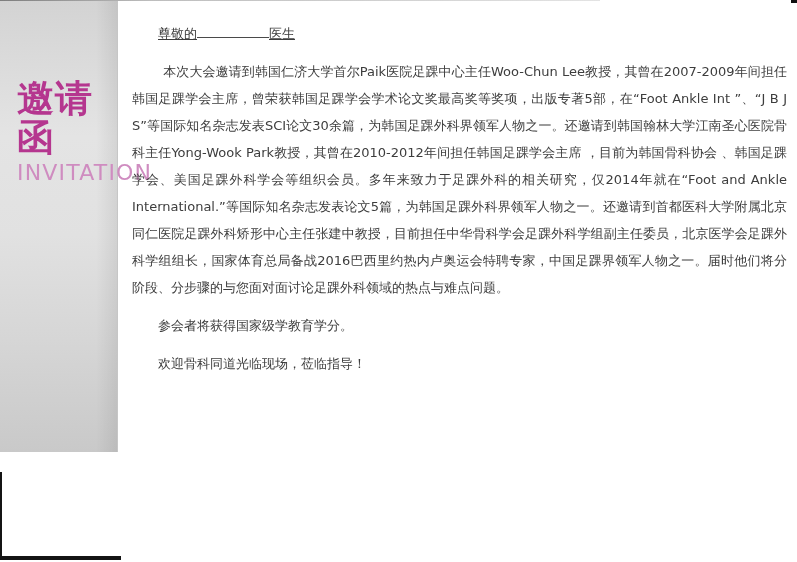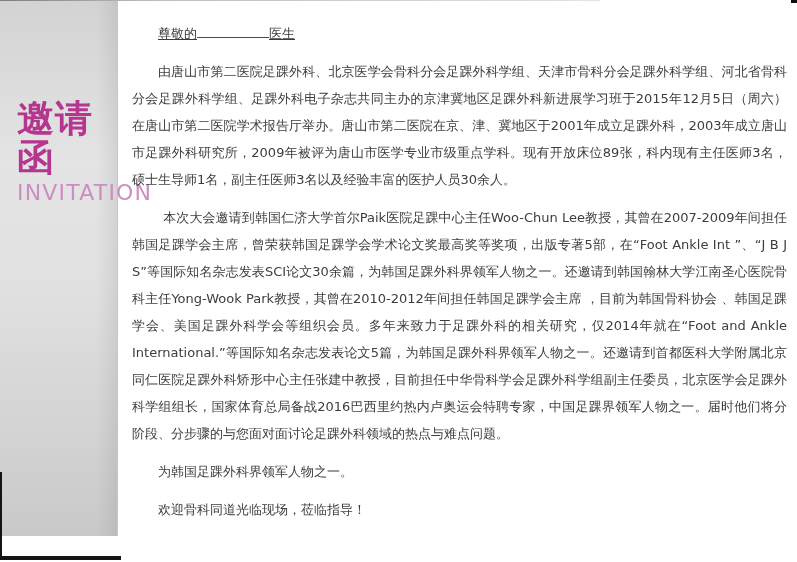--- a/index.html
+++ b/index.html
@@ -9,28 +9,28 @@
     height: 562px;
     background: #ffffff;
     overflow: hidden;
     font-family: "DejaVu Sans", "Liberation Sans", sans-serif;
   }
   
   .sidebar {
     position: absolute;
     left: 0; top: 0;
     width: 118px;
-    height: 536px;
+    height: 452px;
     background:
       linear-gradient(90deg, rgba(255,255,255,0) 82%, rgba(0,0,0,0.07) 100%),
       linear-gradient(180deg, #d3d3d3 0%, #e4e4e4 30%, #e1e1e1 52%, #d6d6d6 75%, #c9c9c9 100%);
     border-top: 1px solid #6f6f6f;
     border-right: 1px solid #c6c6c6;
     box-sizing: border-box;
-    padding-top: 99px;
+    padding-top: 79px;
     padding-left: 17px;
   }
   .sidebar-title {
     font-size: 37px;
     font-weight: 700;
     color: #b5368f;
     letter-spacing: 1px;
     line-height: 1.05;
   }
   .sidebar-subtitle {
@@ -96,23 +96,22 @@
 
   <div class="top-edge"></div>
   <div class="corner-mark"></div>
   <div class="bottom-strip"></div>
   <div class="left-strip"></div>
 
   <main class="content">
 
     <p class="salutation"><span>尊敬的</span><span class="blank"></span><span>医生</span></p>
 
-    <p class="para-1">由唐山市第二医院足踝外科、北京医学会骨科分会足踝外科学组、天津市骨科分会足踝外科学组、河北省骨科分会足踝外科学组、足踝外科电子杂志共同主办的京津冀地区足踝外科新进展学习班于2015年12月5日（周六）在唐山市第二医院学术报告厅举办。唐山市第二医院在京、津、冀地区于2001年成立足踝外科，2003年成立唐山市足踝外科研究所，2009年被评为唐山市医学专业市级重点学科。现有开放床位89张，科内现有主任医师3名，硕士生导师1名，副主任医师3名以及经验丰富的医护人员30余人。</p>
 
     <p class="para-2">本次大会邀请到韩国仁济大学首尔Paik医院足踝中心主任Woo-Chun Lee教授，其曾在2007-2009年间担任韩国足踝学会主席，曾荣获韩国足踝学会学术论文奖最高奖等奖项，出版专著5部，在“Foot Ankle Int ”、“J B J S”等国际知名杂志发表SCI论文30余篇，为韩国足踝外科界领军人物之一。还邀请到韩国翰林大学江南圣心医院骨科主任Yong-Wook Park教授，其曾在2010-2012年间担任韩国足踝学会主席 ，目前为韩国骨科协会 、韩国足踝学会、美国足踝外科学会等组织会员。多年来致力于足踝外科的相关研究，仅2014年就在“Foot and Ankle International.”等国际知名杂志发表论文5篇，为韩国足踝外科界领军人物之一。还邀请到首都医科大学附属北京同仁医院足踝外科矫形中心主任张建中教授，目前担任中华骨科学会足踝外科学组副主任委员，北京医学会足踝外科学组组长，国家体育总局备战2016巴西里约热内卢奥运会特聘专家，中国足踝界领军人物之一。届时他们将分阶段、分步骤的与您面对面讨论足踝外科领域的热点与难点问题。</p>
 
 
-    <p class="para-4">为韩国足踝外科界领军人物之一。</p>
+    <p class="para-4">参会者将获得国家级学教育学分。</p>
 
     <p class="para-5">欢迎骨科同道光临现场，莅临指导！</p>
 
   </main>
 </div>
 
 </body></html>

